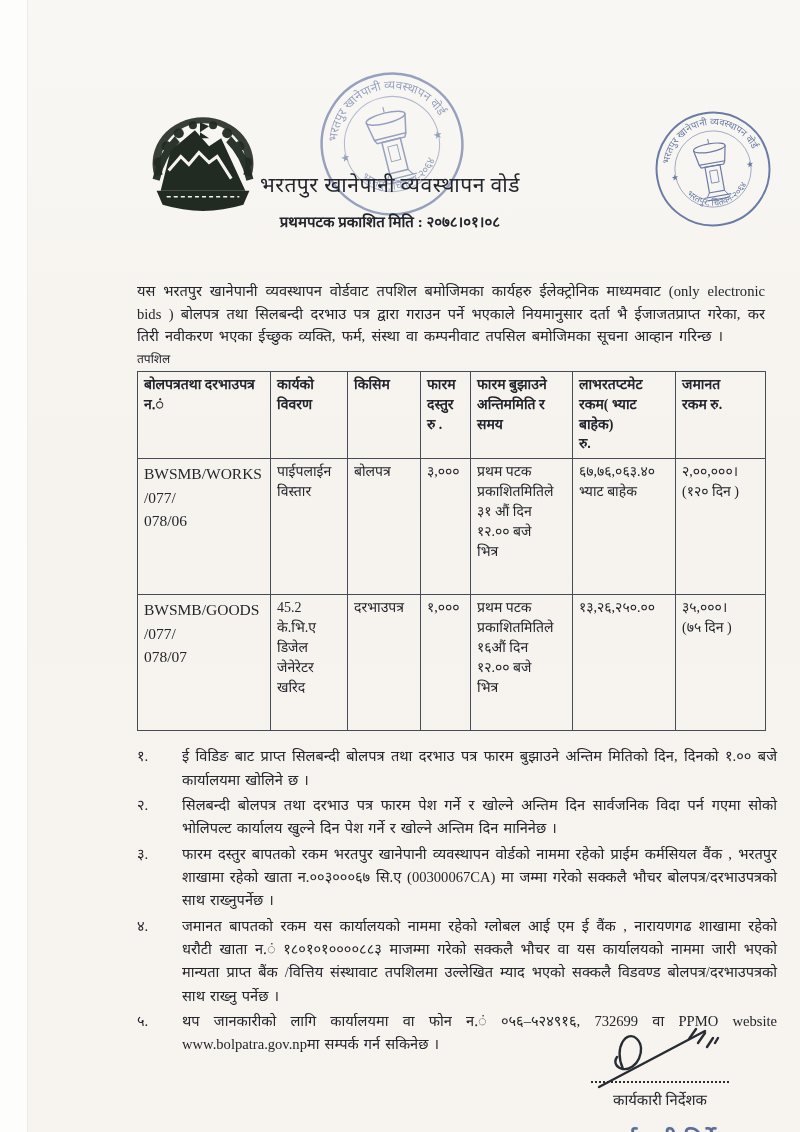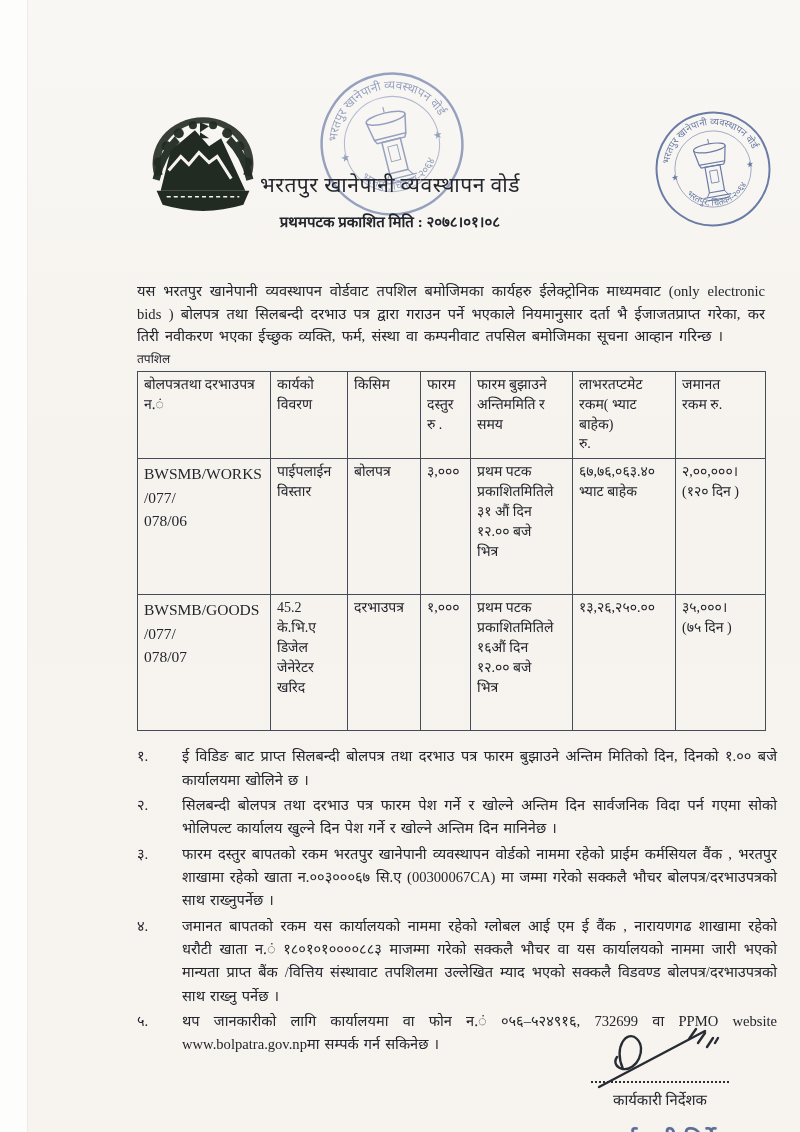--- a/index.html
+++ b/index.html
@@ -24,21 +24,21 @@
   
   .content{position:relative;margin:8px 35px 0 137px;width:628px;}
   .intro{font-size:14.6px;line-height:1.55;text-align:justify;word-spacing:2.5px;margin:0;}
   .tapasil{font-size:12px;margin:2px 0 4px 0;}
   table.tender{border-collapse:collapse;width:628px;table-layout:fixed;}
   table.tender th,table.tender td{
     border:1.6px solid #454c59;vertical-align:top;text-align:left;
     padding:3px 5px 4px 6px;font-size:14px;line-height:1.42;white-space:pre-line;
     font-weight:normal;overflow:hidden;
   }
-  table.tender th{font-weight:normal;height:72px;}
+  table.tender th{font-weight:bold;height:72px;}
   table.tender td.id-cell{font-family:Liberation Serif, serif;font-size:15.5px;line-height:1.5;}
   tr.row-0 td{height:128px;}
   tr.row-1 td{height:128px;}
   
   .notes{margin:14px 0 0 0;padding:0;list-style:none;width:640px;}
   .notes li{display:flex;font-size:14.6px;line-height:1.6;margin-bottom:2px;}
   .notes .num{flex:0 0 20px;}
   .notes .ntext{flex:1;text-align:justify;word-spacing:1.5px;margin-left:25px;}
   
   .sig-block{position:relative;width:210px;margin:4px 0 0 auto;text-align:center;}

